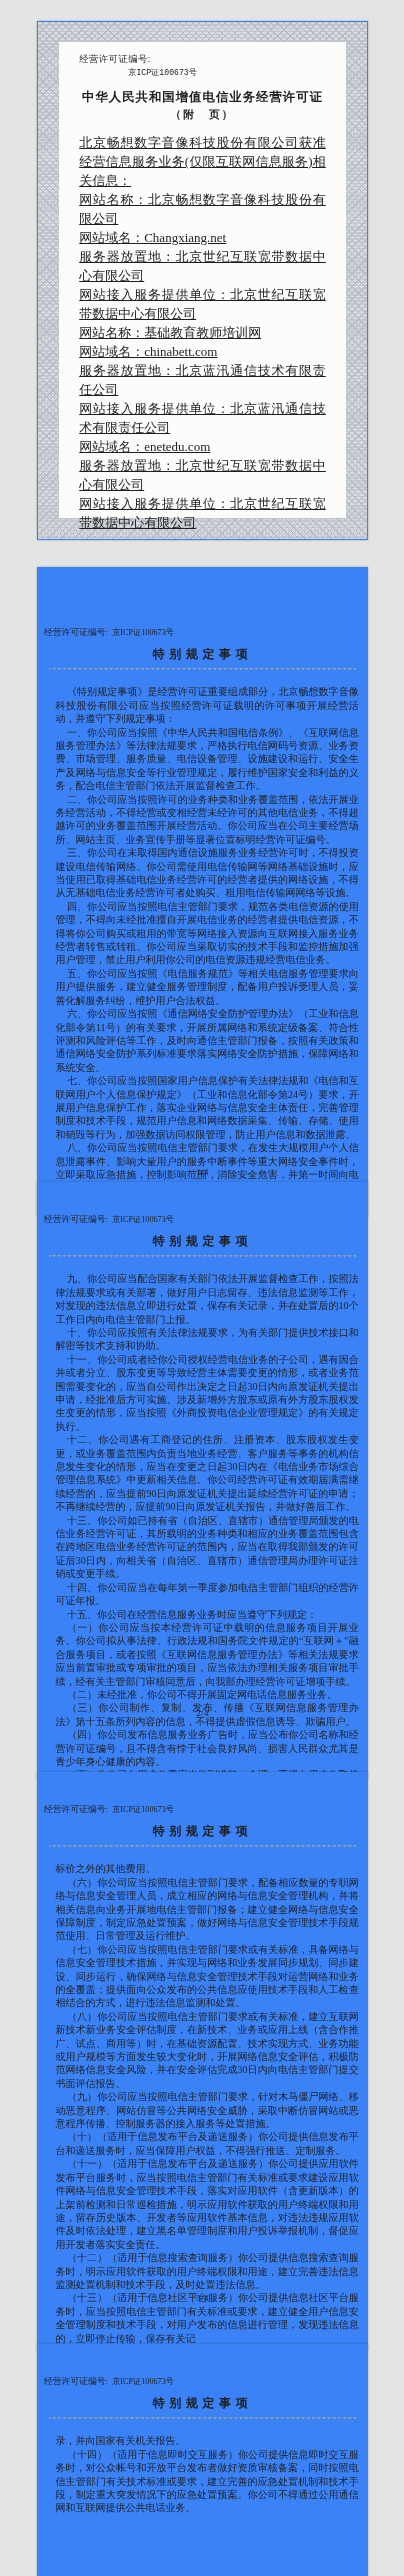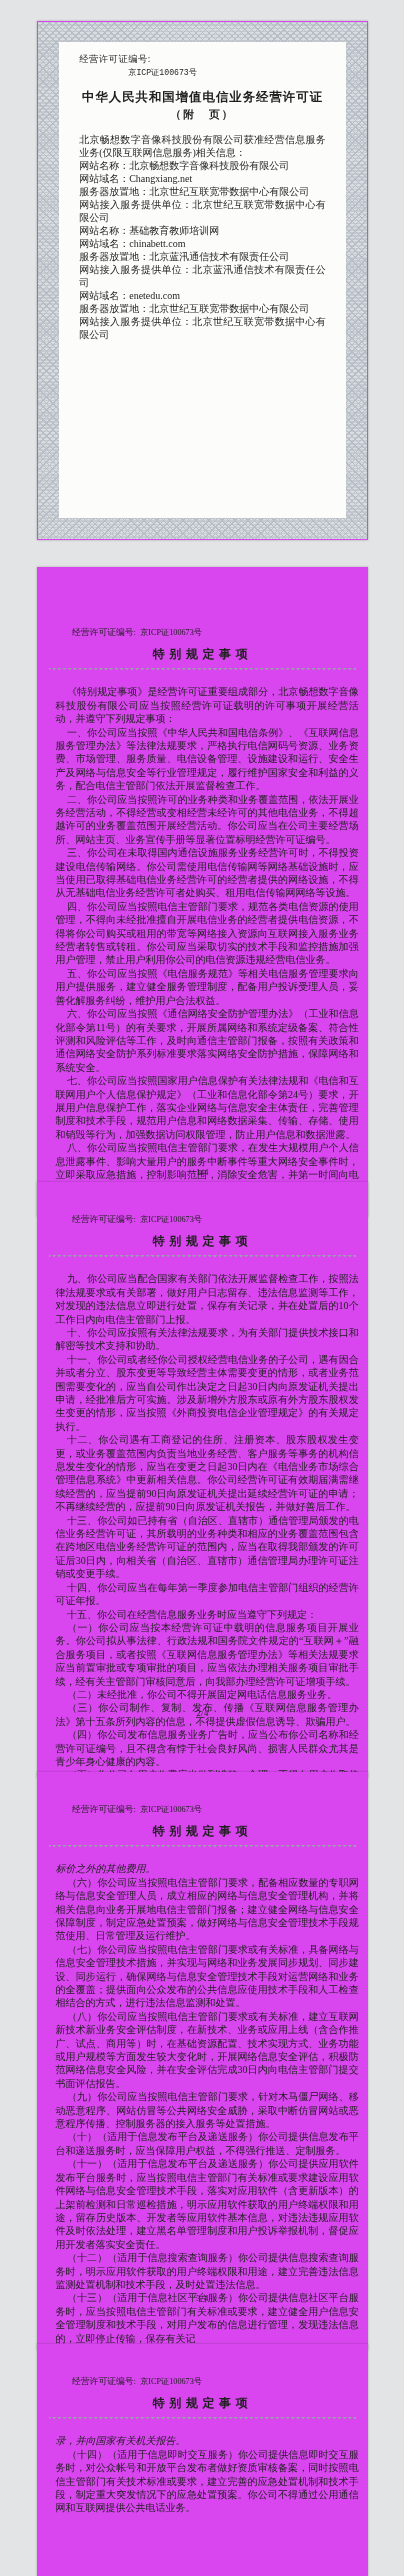--- a/index.html
+++ b/index.html
@@ -5,21 +5,21 @@
   html,body{margin:0;padding:0;}
   body{
     width:405px;
     background:#e3e4e5;
     font-family:"Liberation Serif","DejaVu Serif",serif;
     color:#1f1f1f;
   }
   .canvas{position:relative;width:405px;height:2873px;overflow:hidden;background:#e3e4e5;}
   .page{
     position:absolute;left:37px;width:331px;
-    background:#d946ef;
+    background:#3b82f6;
     box-shadow:0 0 2.1px rgba(0,0,0,.28);
   }
   
   .page1-frame{
     position:absolute;inset:1px;
     background:
       repeating-linear-gradient(45deg,#b6bdc5 0 1px,rgba(255,255,255,0) 1px 4.6px),
       repeating-linear-gradient(-45deg,#b6bdc5 0 1px,rgba(255,255,255,0) 1px 4.6px),
       repeating-linear-gradient(0deg,#d9dde1 0 1.5px,#c6ccd2 1.5px 3.1px);
   }
@@ -29,41 +29,41 @@
     padding:11.3px 20.6px 0 20.6px;
     box-sizing:border-box;
   }
   .p1-label{font-size:9.3px;letter-spacing:0.5px;}
   .p1-no{font-size:8.2px;margin:1px 0 0 49px;font-family:"Liberation Mono","DejaVu Sans Mono",monospace;}
   .p1-title{
     margin:10.3px 0 2.1px 0;text-align:center;
     font-size:12.4px;font-weight:bold;letter-spacing:1px;
   }
   .p1-sub{text-align:center;font-size:10.8px;font-weight:bold;letter-spacing:2.1px;margin-bottom:11.3px;}
-  .p1-body{font-size:10px;line-height:13px;text-align:justify;}
+  .p1-body{font-size:13px;line-height:19px;text-align:justify;text-decoration:underline;}
   .p1-body p{margin:0;}
   
-  .hdr{font-size:8.8px;padding-left:35px;white-space:nowrap;}
+  .hdr{font-size:8.8px;padding-left:7px;white-space:nowrap;}
   .hdr .no{margin-left:4.1px;font-size:8.2px;}
   .ptitle{
     margin:7.2px 0 5.2px 0;text-align:center;
     font-size:12px;font-weight:bold;letter-spacing:4.6px;
   }
   .zigzag{
     height:3.6px;margin:0 12.4px;
     background:
       linear-gradient(135deg,#99a0a7 25%,rgba(0,0,0,0) 25%) 0 0/5.2px 3.6px repeat-x,
       linear-gradient(45deg,rgba(0,0,0,0) 75%,#99a0a7 75%) 0 0/5.2px 3.6px repeat-x;
   }
   .pbody{
     padding:13.4px 9.3px 0 18.5px;
     font-size:10px;line-height:13.4px;text-align:justify;
   }
   .pbody p{margin:0;text-indent:1.15em;}
-  .pbody p.cont{text-indent:0;font-style:italic;}
+  .pbody p.cont{text-indent:0;}
   .pagenum{
     position:absolute;left:0;width:100%;
     text-align:center;font-size:8.8px;letter-spacing:0.5px;
   }
   .pad-lg{padding-top:60px;}
   .pad-sm{padding-top:32px;}
   #p2{top:567px;height:590px;}
   #p3{top:1182px;height:564px;}
   #p4{top:1772px;height:546px;}
   #p5{top:2344px;height:529px;}

